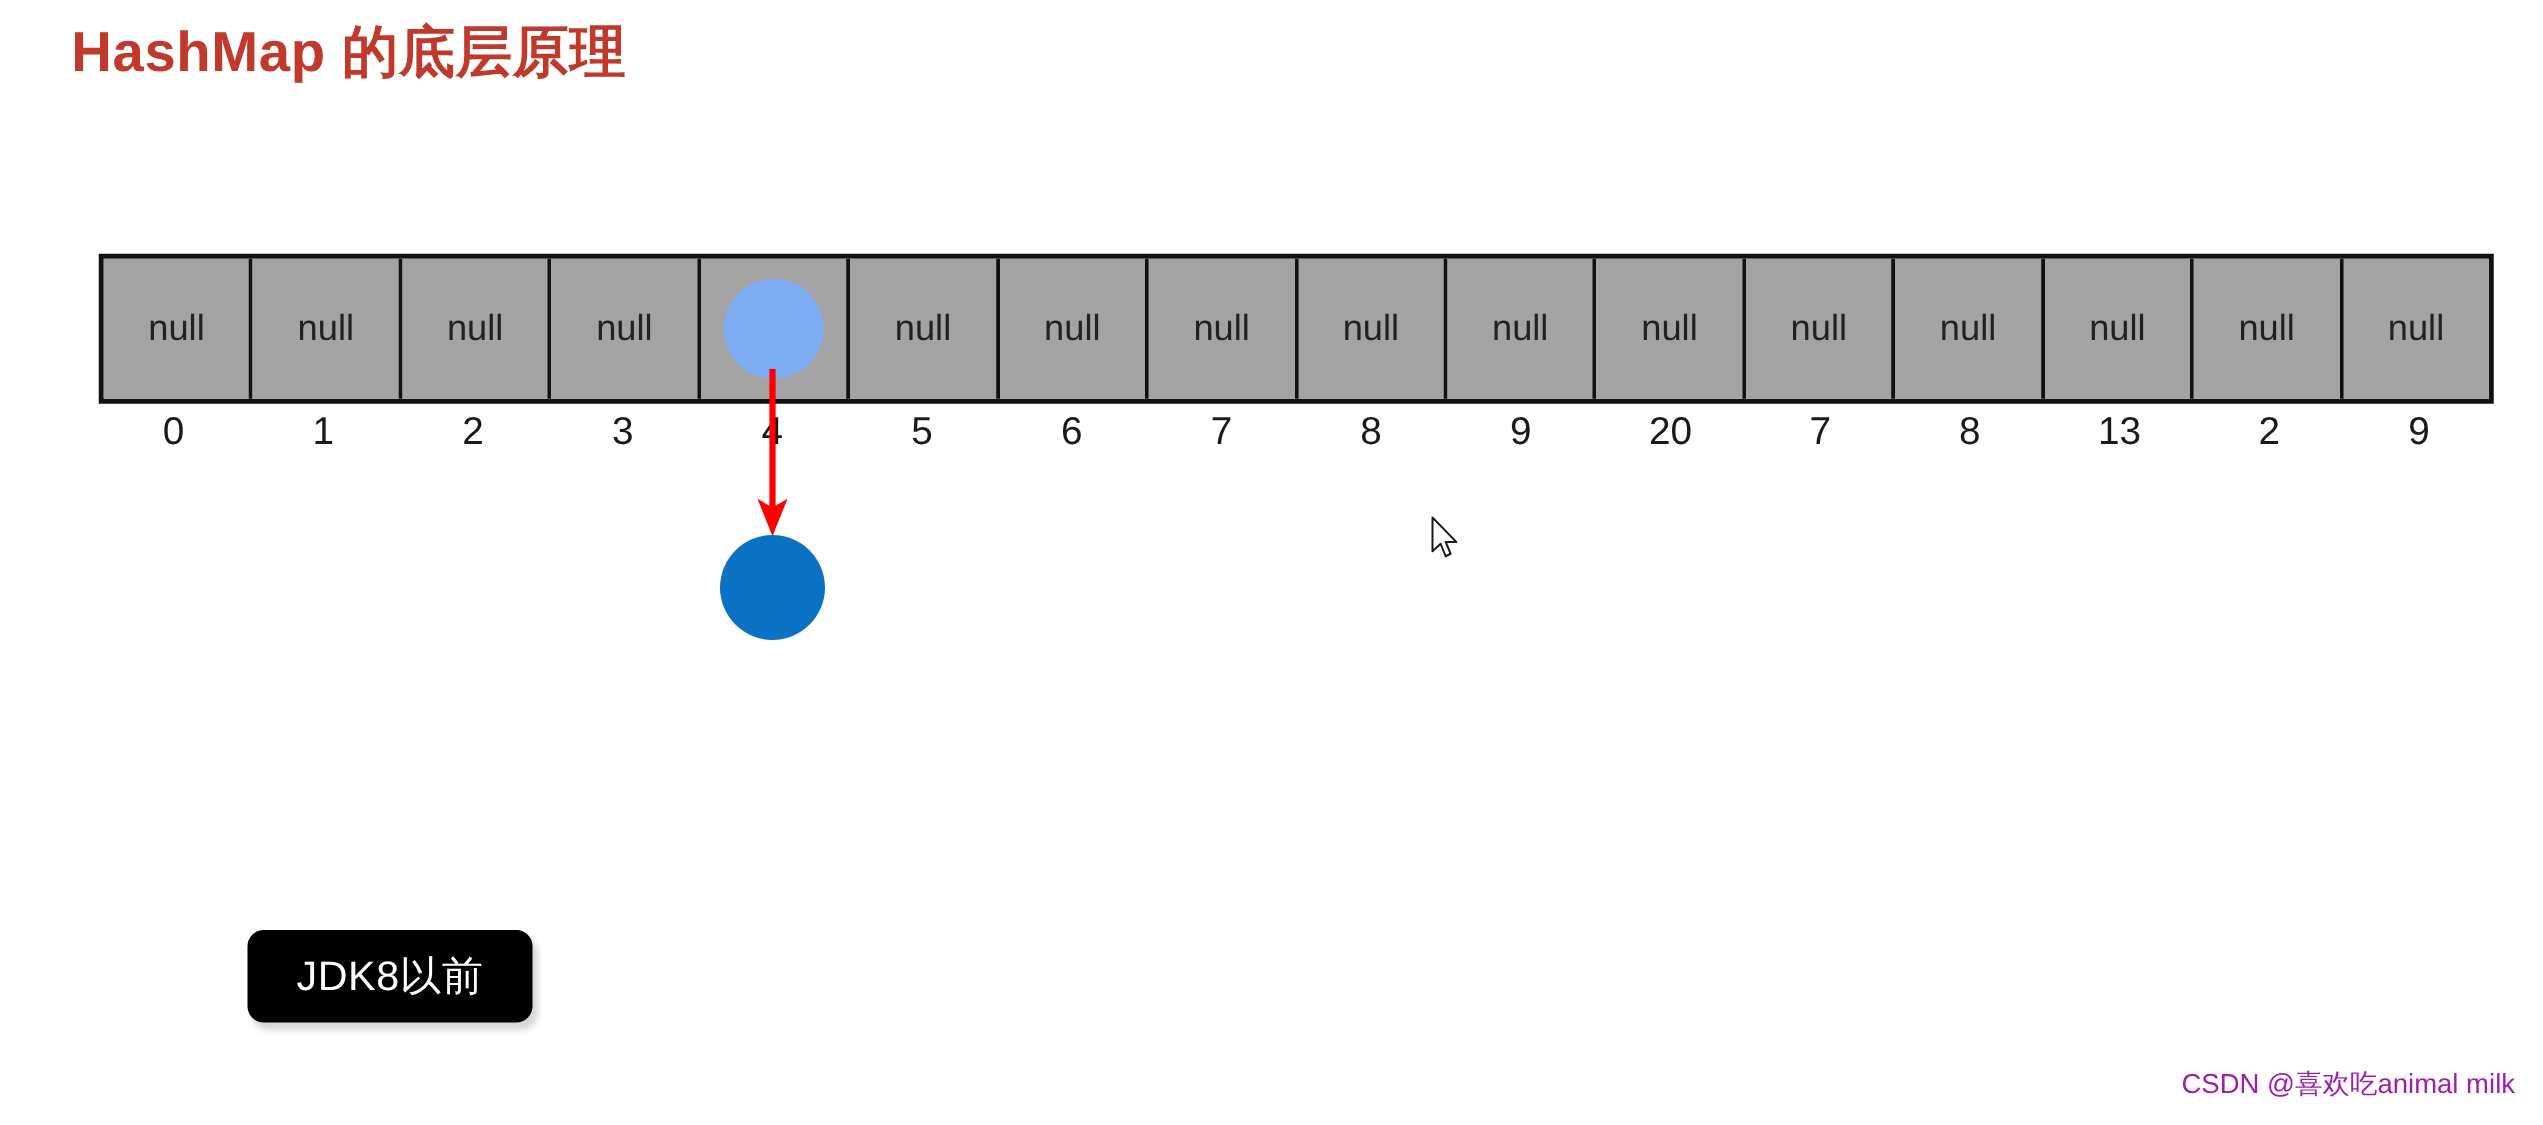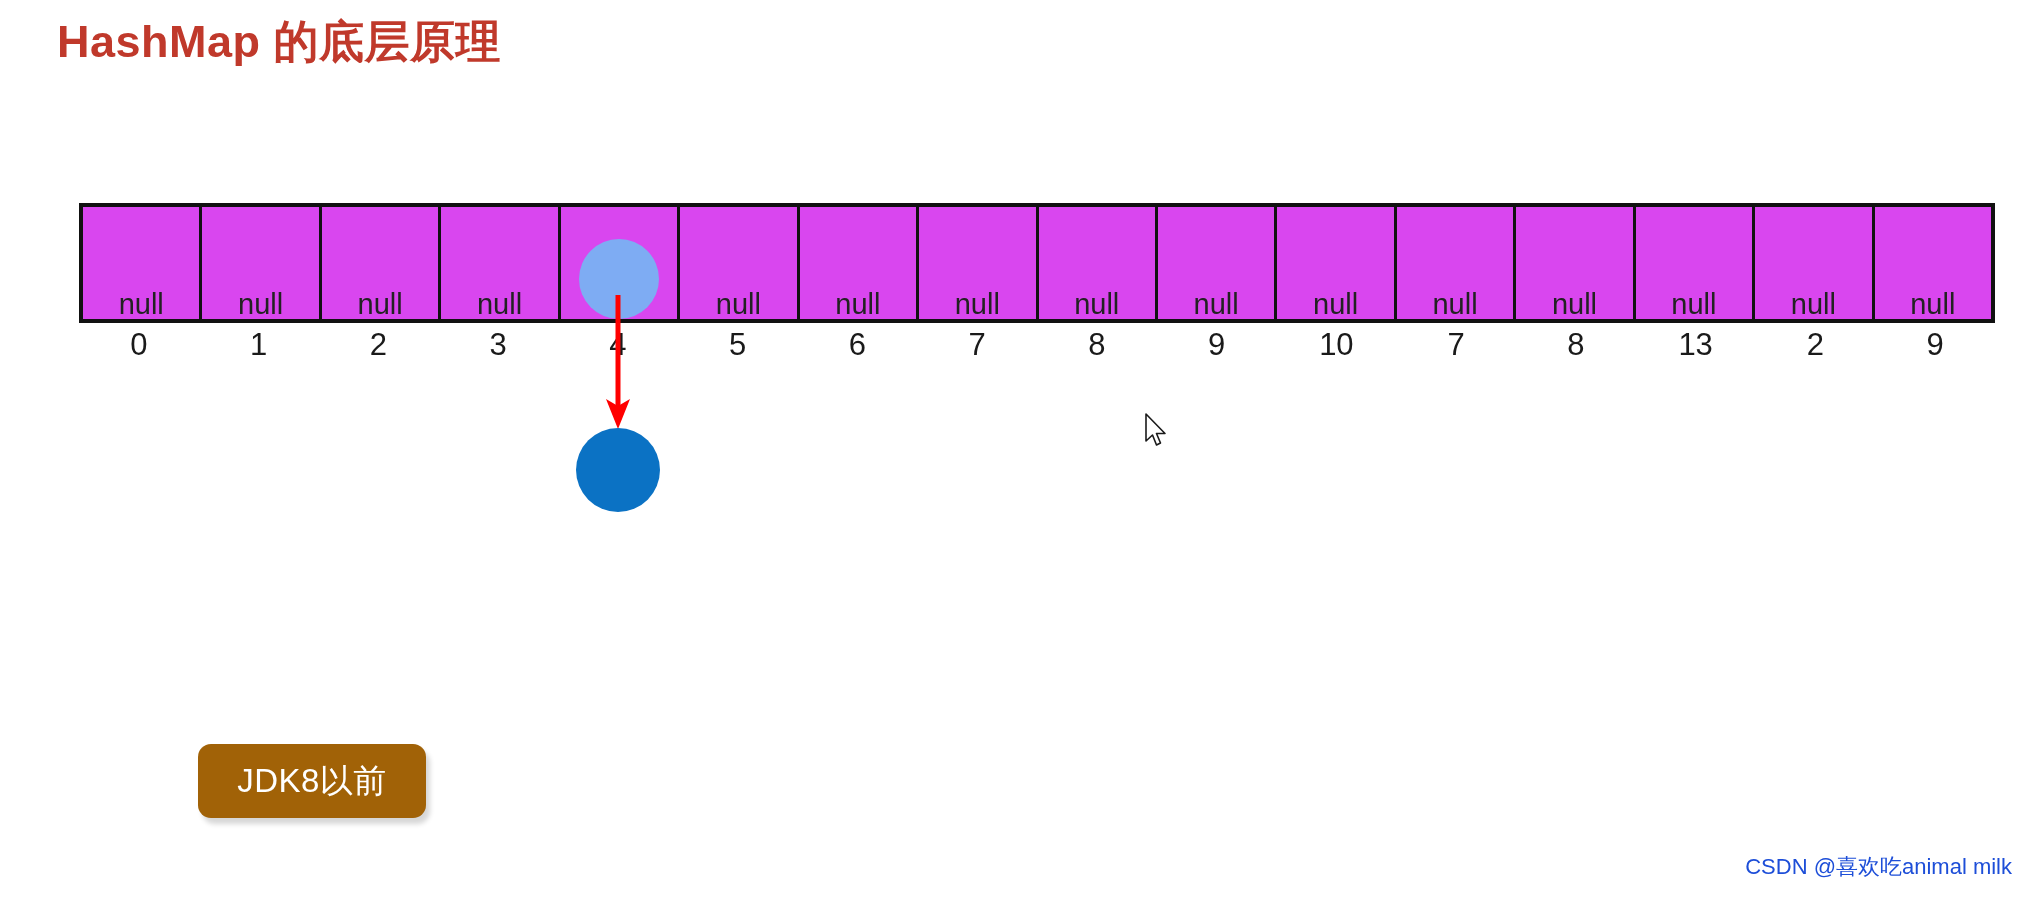--- a/index.html
+++ b/index.html
@@ -41,25 +41,25 @@
     height: 120px;
     display: flex;
     border: 4px solid #111111;
     box-sizing: border-box;
     background: #ffffff;
   }
   .bucket-cell {
     position: relative;
     flex: 1 1 0;
     display: flex;
-    align-items: flex-end;
+    align-items: center;
     justify-content: center;
     border-right: 3px solid #111111;
     box-sizing: border-box;
-    background: #d946ef;
+    background: #a3a3a3;
   }
   .bucket-cell:last-child {
     border-right: none;
   }
   .cell-text {
     font-size: 29px;
     color: #222222;
     font-family: "Liberation Sans", "DejaVu Sans", sans-serif;
     line-height: 1;
     user-select: none;
@@ -215,40 +215,40 @@
       <div class="index-label">0</div>
       <div class="index-label">1</div>
       <div class="index-label">2</div>
       <div class="index-label">3</div>
       <div class="index-label">4</div>
       <div class="index-label">5</div>
       <div class="index-label">6</div>
       <div class="index-label">7</div>
       <div class="index-label">8</div>
       <div class="index-label">9</div>
-      <div class="index-label">10</div>
+      <div class="index-label">20</div>
       <div class="index-label">7</div>
       <div class="index-label">8</div>
       <div class="index-label">13</div>
       <div class="index-label">2</div>
       <div class="index-label">9</div>
     </div>
 
   <div id="collision-arrow">
     <svg width="60" height="140" viewBox="0 0 60 140" xmlns="http://www.w3.org/2000/svg">
       <line x1="30" y1="0" x2="30" y2="118" stroke="#FF0000" stroke-width="5"></line>
       <polygon points="30,134 18,104 30,111 42,104" fill="#FF0000"></polygon>
     </svg>
   </div>
 
   <div id="linked-node" style="background: rgb(11, 114, 196);"></div>
 
-  <div id="jdk-button" style="background: #a16207; color: rgb(255, 255, 255);">JDK8以前</div>
-
-  <div id="watermark" style="color: #1d4ed8;">CSDN @喜欢吃animal milk</div>
+  <div id="jdk-button" style="background: #000000; color: rgb(255, 255, 255);">JDK8以前</div>
+
+  <div id="watermark" style="color: #a21caf;">CSDN @喜欢吃animal milk</div>
 
   <div id="mouse-cursor">
     <svg width="26" height="38" viewBox="0 0 26 38" xmlns="http://www.w3.org/2000/svg">
       <path d="M2,1 L2,28 L8.5,22 L12.5,32 L16.5,30 L12.5,20.5 L21,20.5 Z" fill="#ffffff" stroke="#1a1a1a" stroke-width="1.6" stroke-linejoin="round"></path>
     </svg>
   </div>
 
 </div>
 
 </body></html>

